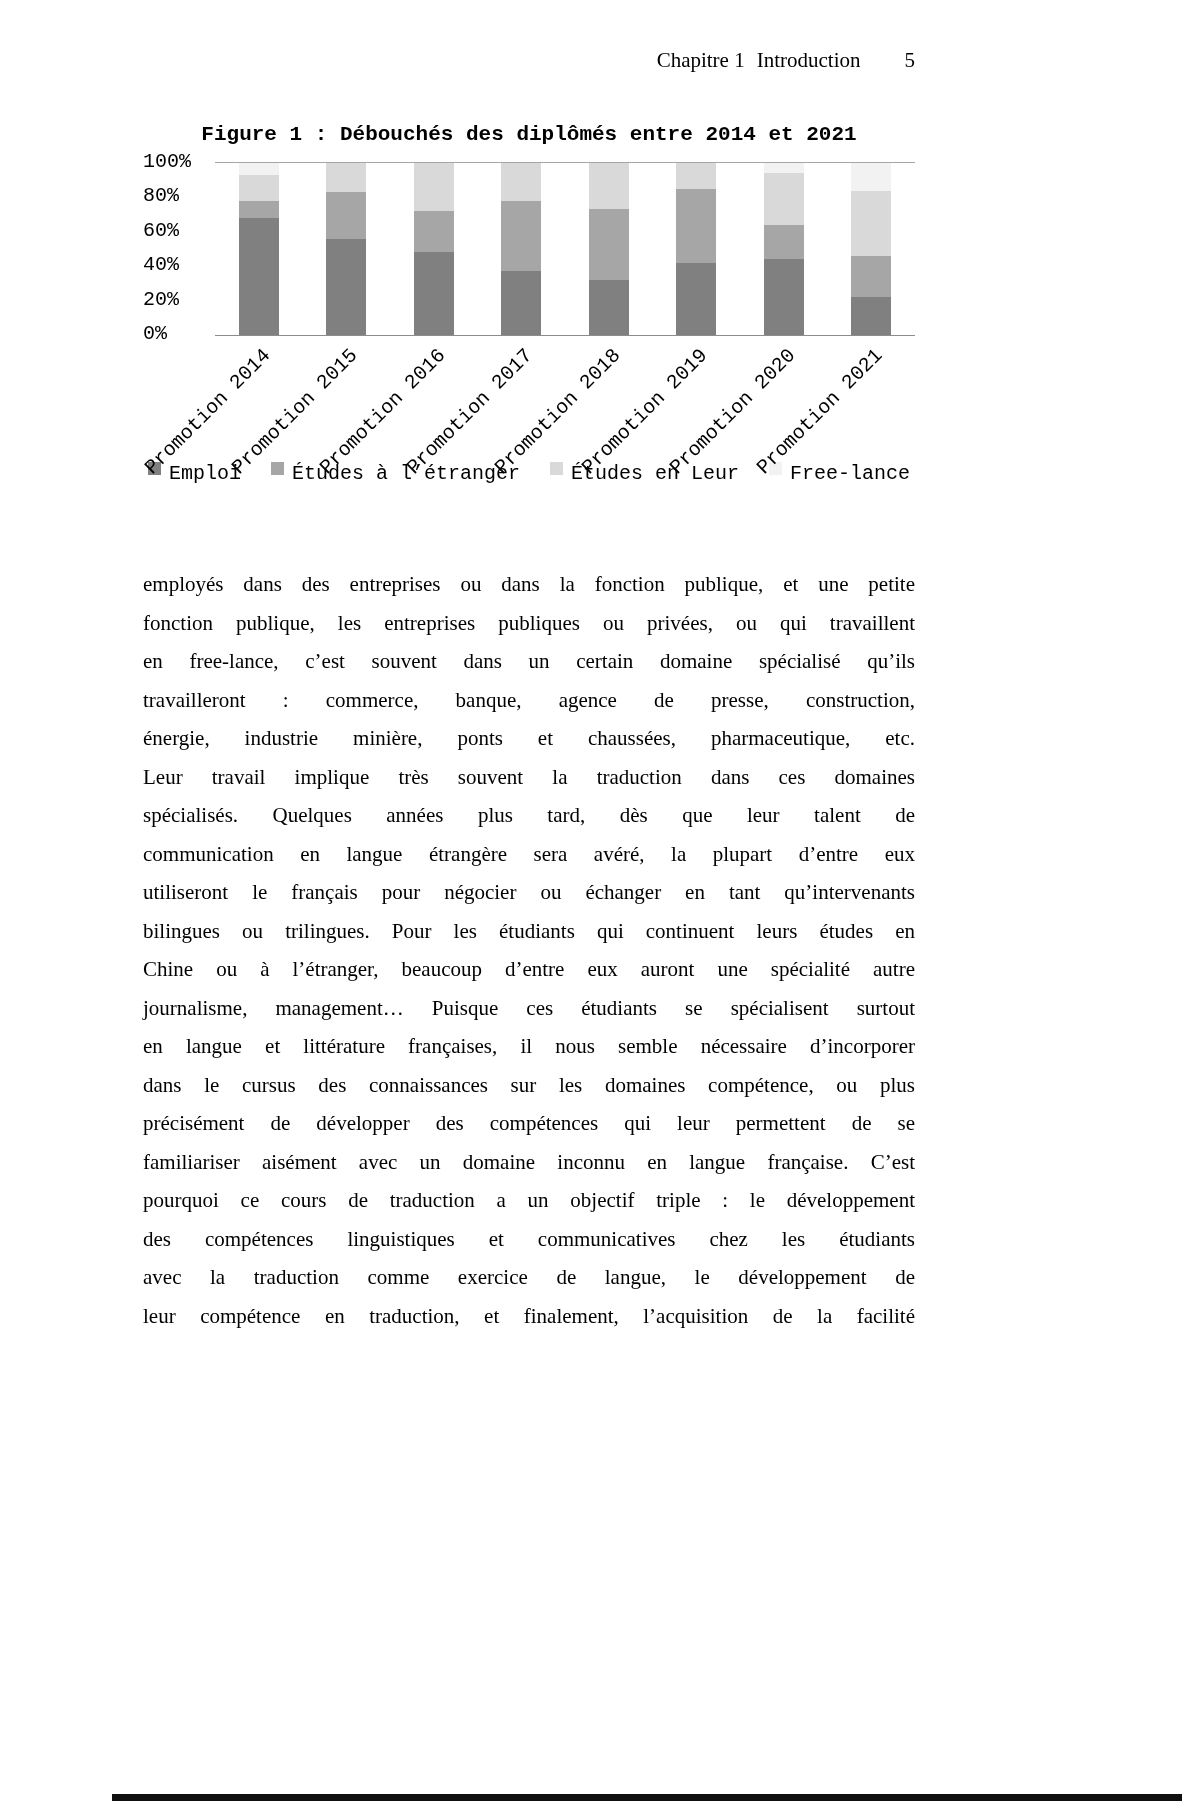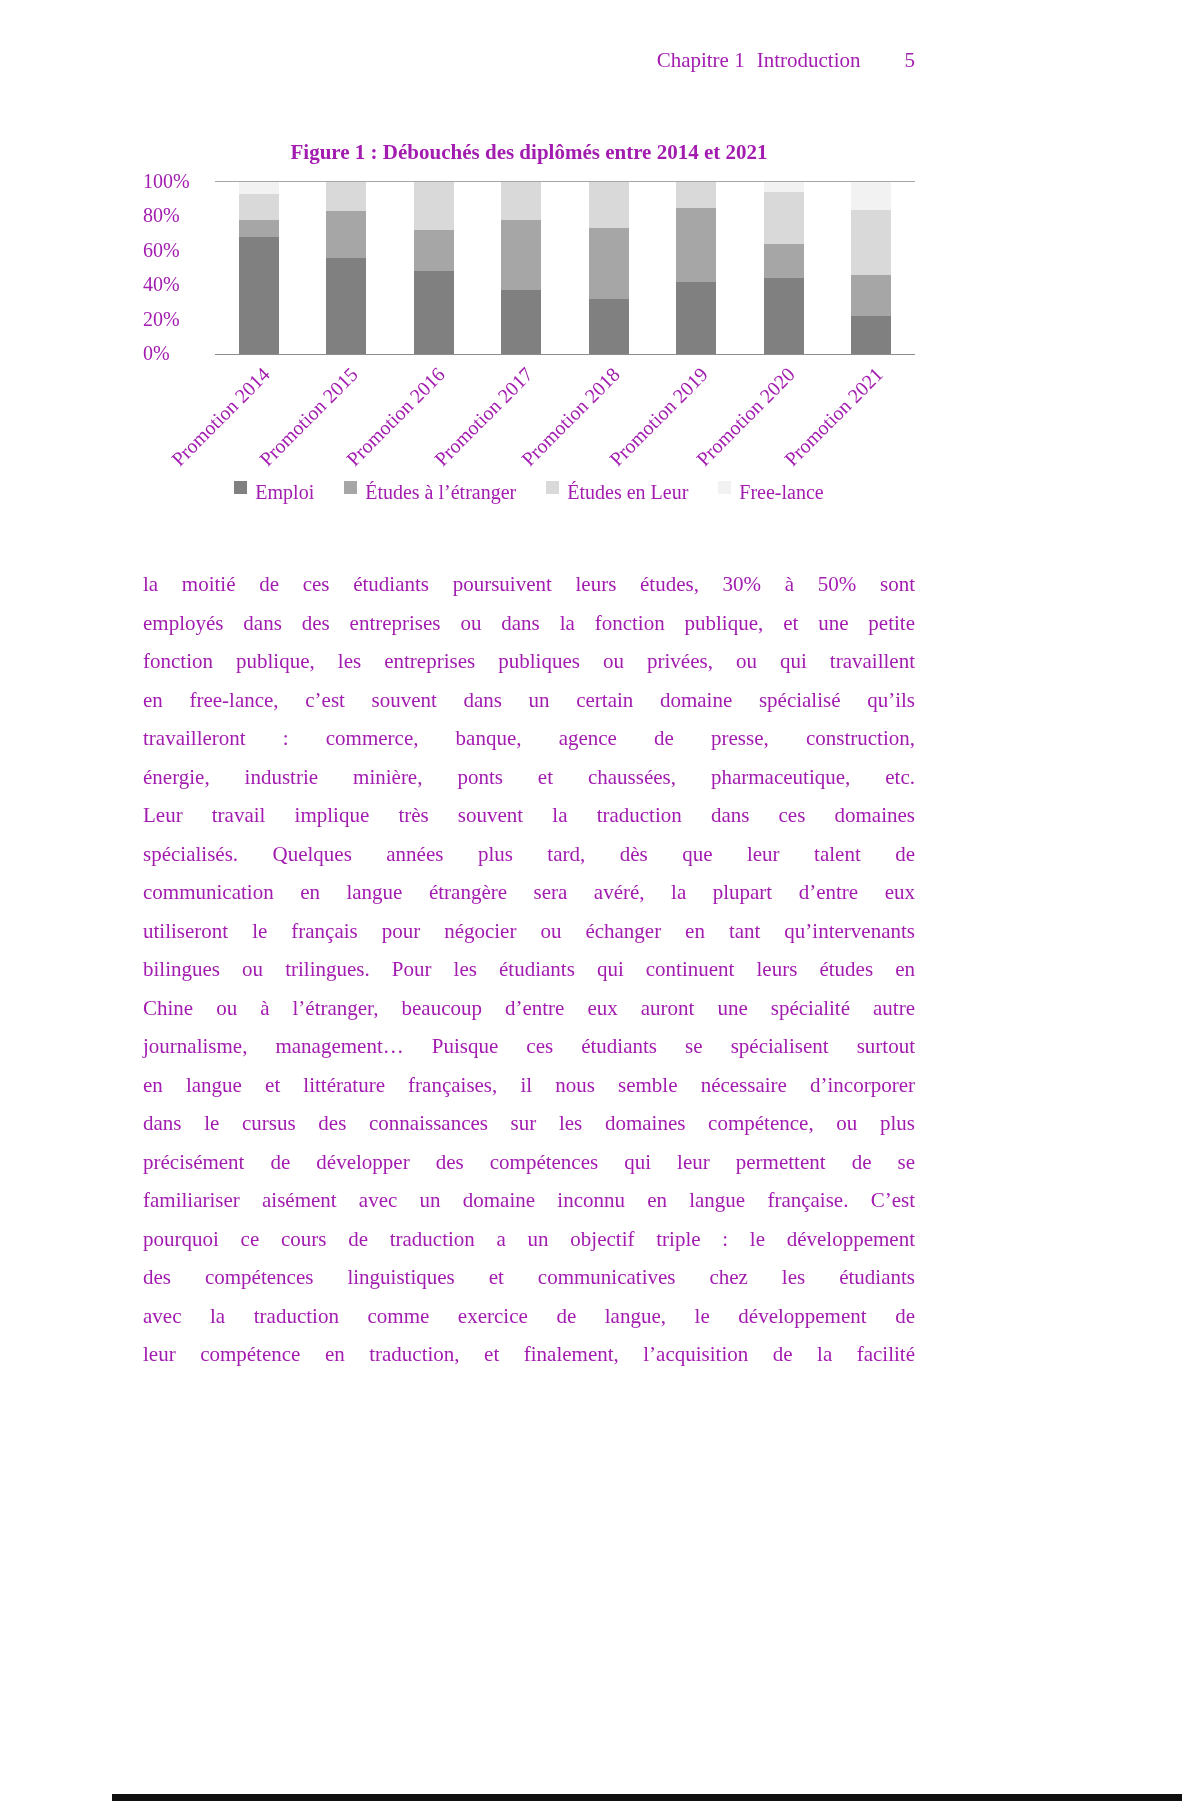--- a/index.html
+++ b/index.html
@@ -3,39 +3,40 @@
 <meta charset="utf-8">
 <style>
   html,body{margin:0;padding:0;background:#ffffff;}
   .page{
     position:relative;
     width:1182px;
     height:1801px;
     background:#ffffff;
     overflow:hidden;
     font-family:"Liberation Serif","DejaVu Serif",serif;
-    color:#a21caf;
+    color:#000000;
   }
   
   .header{
     position:absolute;
     top:48px;
     right:267px;
     display:flex;
     align-items:baseline;
     font-size:21px;
   }
   .header .section{margin-right:12px;}
   .header .pagenum{margin-left:44px;}
   
   .figure{
     position:absolute;
     left:143px;
-    top:140px;
+    top:123px;
     width:772px;
+    font-family:Liberation Mono, monospace;
   }
   .fig-title{
     text-align:center;
     font-weight:bold;
     font-size:21px;
     margin-bottom:16px;
   }
   .chart{position:relative;}
   .yaxis{
     position:absolute;
@@ -233,21 +234,20 @@
           <span>Études en Leur</span>
         </div>
         <div class="legend-item">
           <span class="swatch" style="background: rgb(242, 242, 242);"></span>
           <span>Free-lance</span>
         </div>
       </div>
   </div>
 
   <div class="body-text" id="bodytext">
-      <div class="line">la moitié de ces étudiants poursuivent leurs études, 30% à 50% sont</div>
       <div class="line">employés dans des entreprises ou dans la fonction publique, et une petite</div>
       <div class="line">fonction publique, les entreprises publiques ou privées, ou qui travaillent</div>
       <div class="line">en free-lance, c’est souvent dans un certain domaine spécialisé qu’ils</div>
       <div class="line">travailleront : commerce, banque, agence de presse, construction,</div>
       <div class="line">énergie, industrie minière, ponts et chaussées, pharmaceutique, etc.</div>
       <div class="line">Leur travail implique très souvent la traduction dans ces domaines</div>
       <div class="line">spécialisés. Quelques années plus tard, dès que leur talent de</div>
       <div class="line">communication en langue étrangère sera avéré, la plupart d’entre eux</div>
       <div class="line">utiliseront le français pour négocier ou échanger en tant qu’intervenants</div>
       <div class="line">bilingues ou trilingues. Pour les étudiants qui continuent leurs études en</div>

